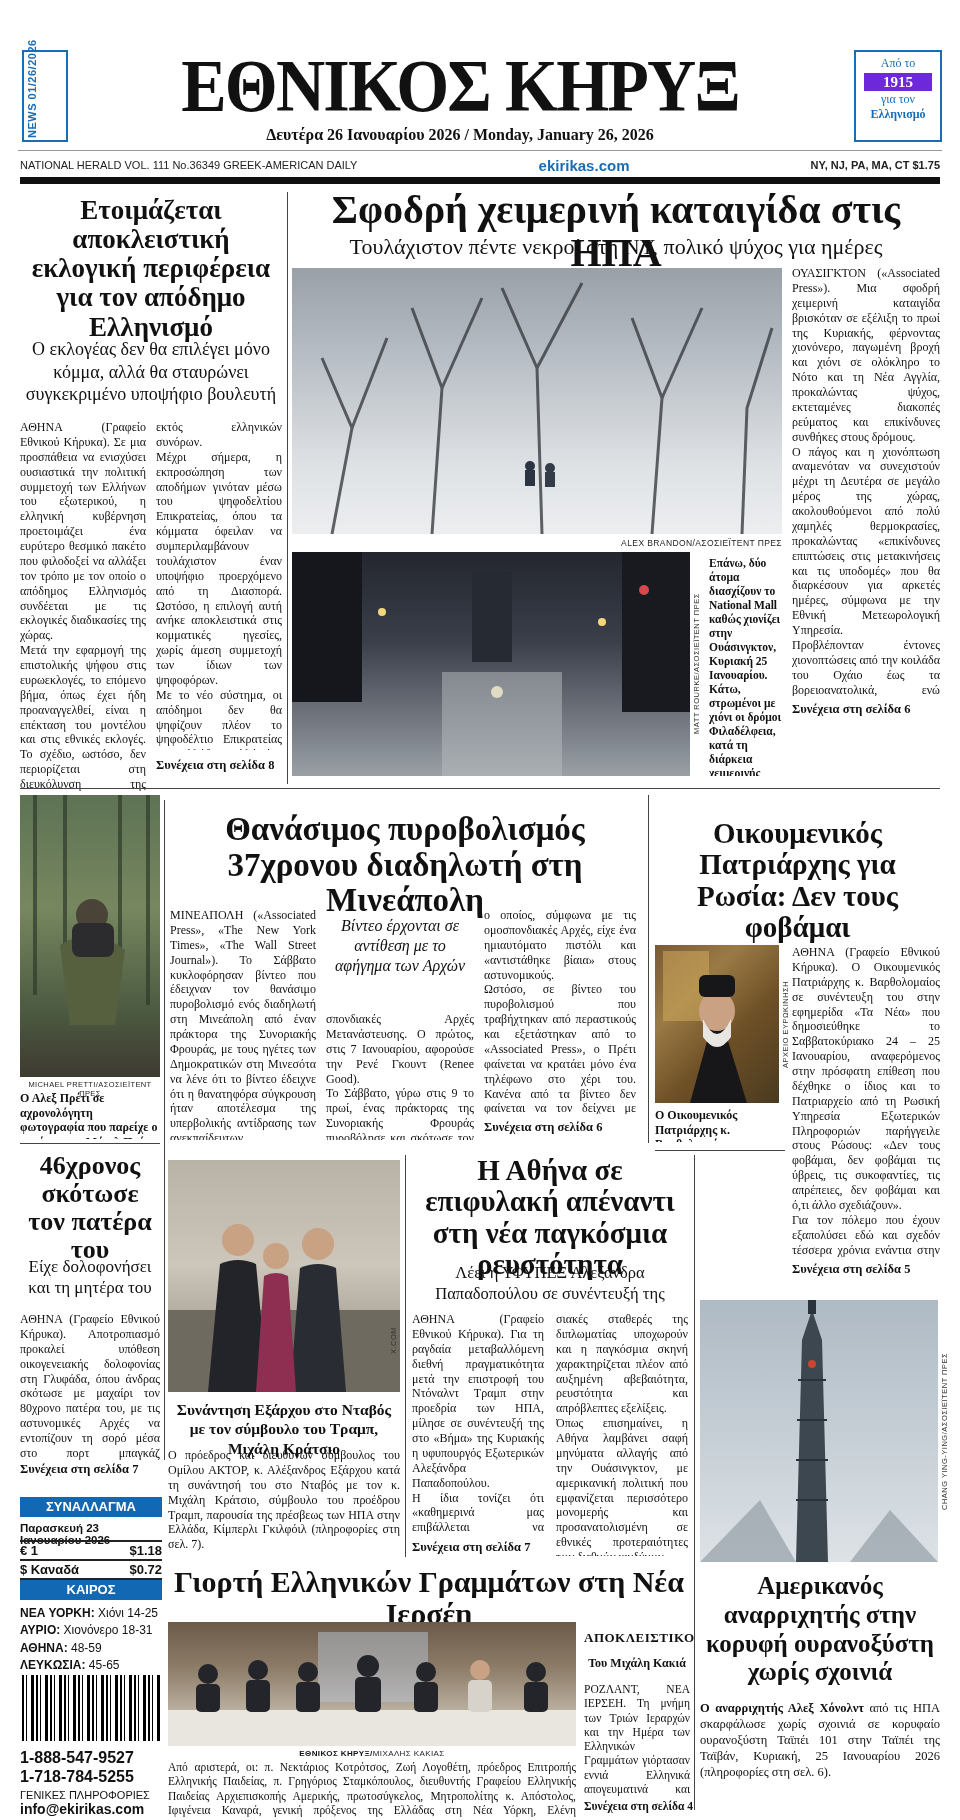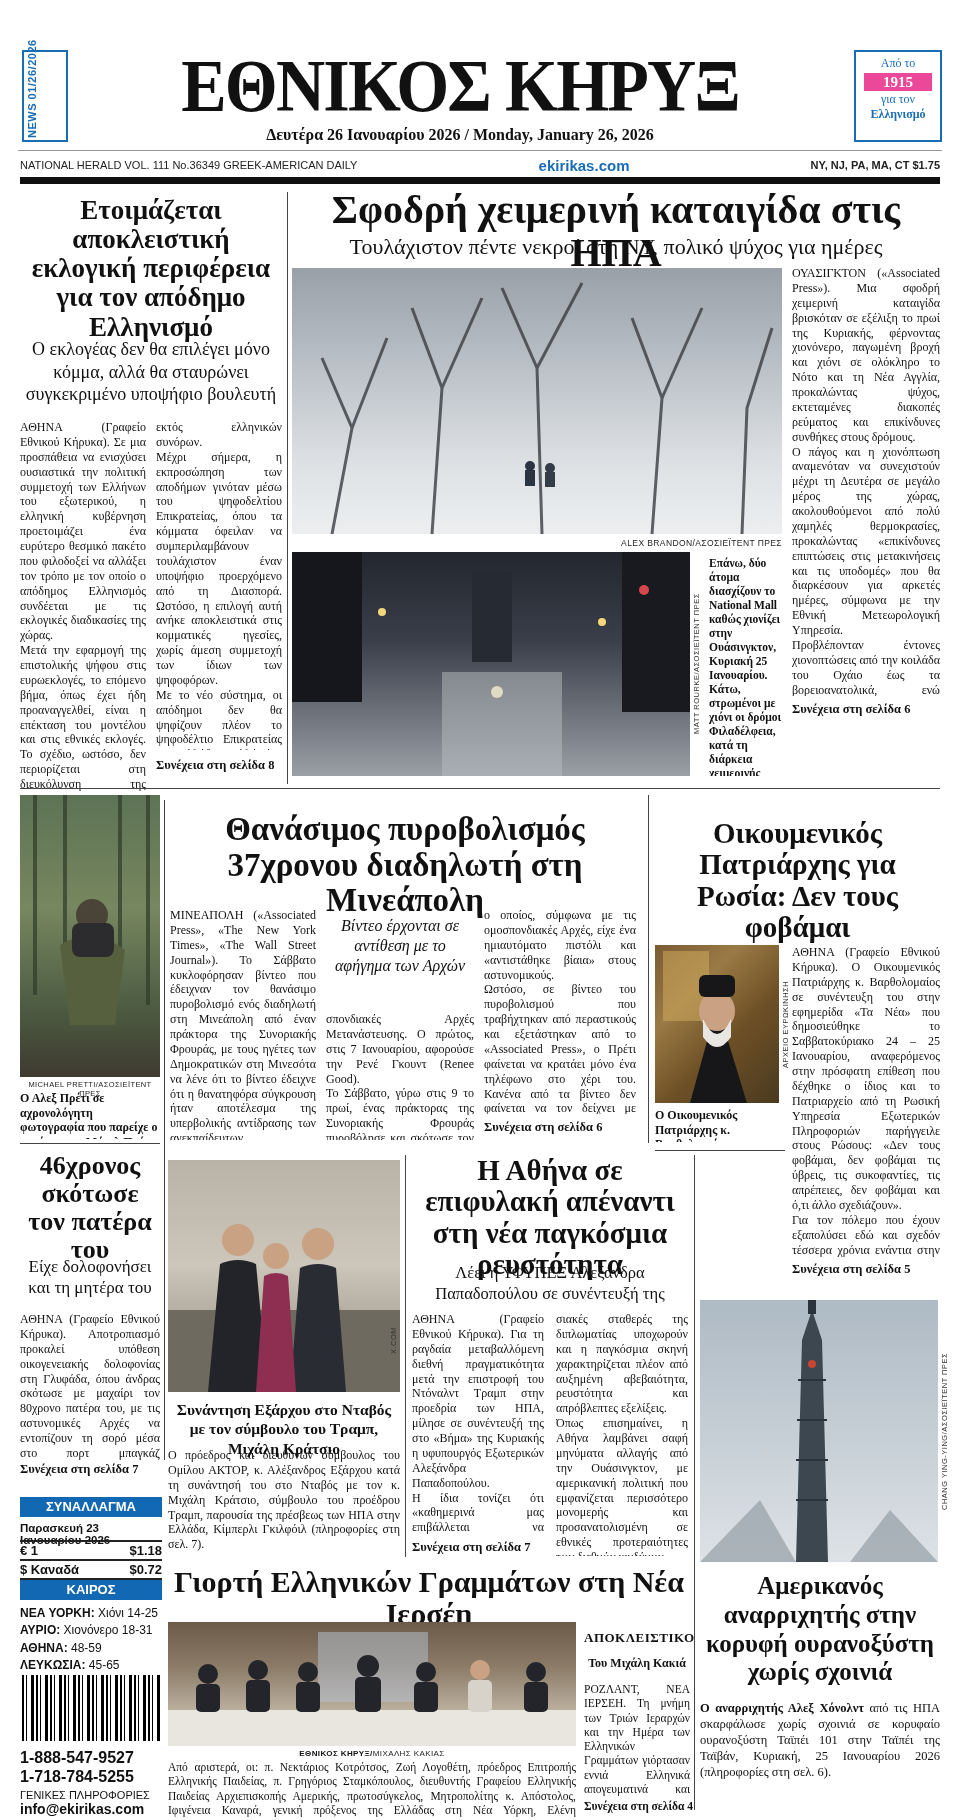--- a/index.html
+++ b/index.html
@@ -38,21 +38,21 @@
     <div class="vtxt" style="height:84px;width:38px;margin:2px auto;color:#1a6db5;font-weight:bold;font-size:11px;">
       <span>NEWS</span>&nbsp;<span>01/26/2026</span>
     </div>
   </div>
 
   <div class="abs ctr masthead-title" style="left:110px;width:700px;top:44px;font-size:74px;">ΕΘΝΙΚΟΣ ΚΗΡΥΞ</div>
   <div class="abs ctr" style="left:180px;width:560px;top:126px;font-size:16px;font-weight:bold;">Δευτέρα 26 Ιανουαρίου 2026 / Monday, January 26, 2026</div>
 
   <div class="abs bluebox ctr" style="left:854px;top:50px;width:84px;height:88px;">
     <div style="font-size:12px;line-height:1.3;margin-top:4px;">Από το</div>
-    <div style="background:#ec4899;color:#fff;font-weight:bold;font-size:15px;line-height:18px;margin:1px 8px;">1915</div>
+    <div style="background:#6d28d9;color:#fff;font-weight:bold;font-size:15px;line-height:18px;margin:1px 8px;">1915</div>
     <div style="font-size:12px;line-height:1.25;">για τον</div>
     <div style="font-size:12px;font-weight:bold;line-height:1.2;">Ελληνισμό</div>
   </div>
 
   <div class="abs" style="left:18px;right:18px;top:150px;height:1px;background:#999;"></div>
 
   <div class="abs sans" style="left:20px;right:20px;top:156px;height:18px;display:flex;justify-content:space-between;align-items:center;font-size:11px;color:#222;text-align:right;">
     <span>NATIONAL HERALD VOL. 111  No.36349  GREEK-AMERICAN DAILY</span>
     <span style="color:#1a6db5;font-weight:bold;font-size:15px;">ekirikas.com</span>
     <span style="font-weight:bold;">NY, NJ, PA, MA, CT $1.75</span>

